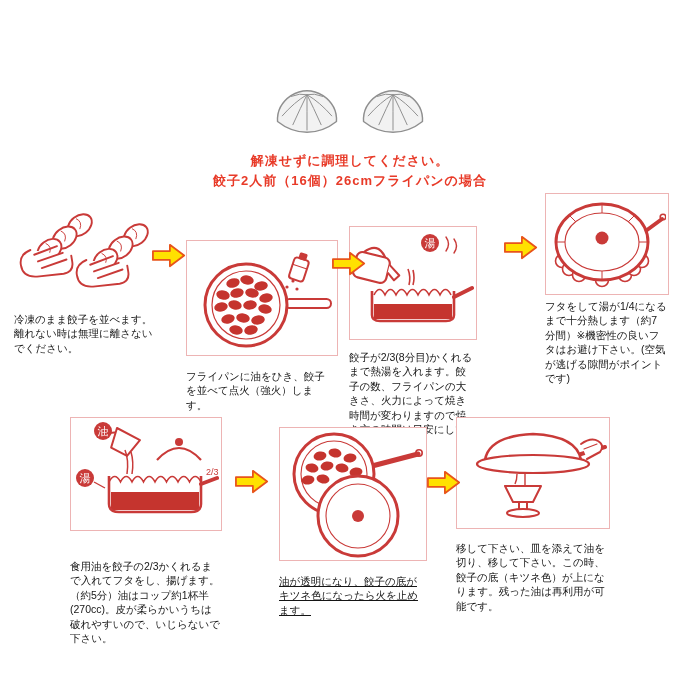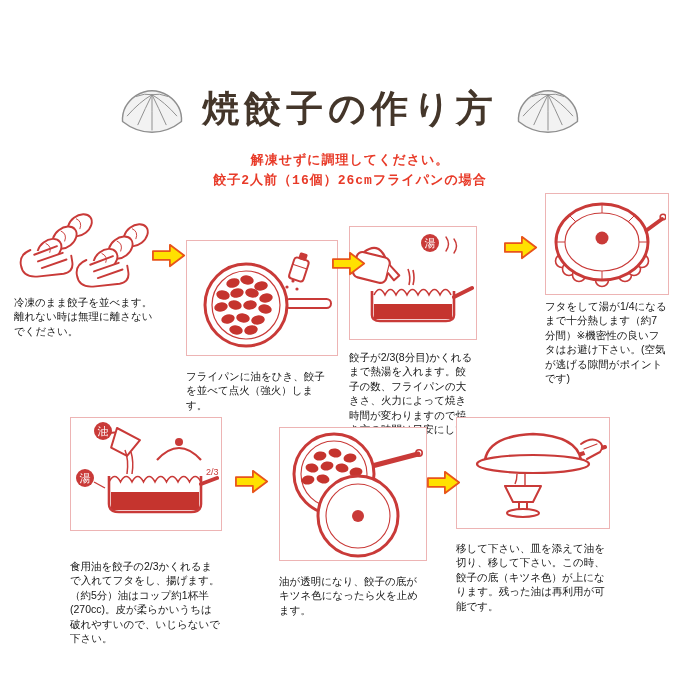--- a/index.html
+++ b/index.html
@@ -17,45 +17,45 @@
     display:flex; align-items:center; justify-content:center; gap:14px;
   }
   .title {
     font-family:"Liberation Serif","DejaVu Serif",serif;
     font-size:37px; font-weight:700; color:#44362a; letter-spacing:5px;
     white-space:nowrap;
   }
   .notes {
     position:absolute; top:151px; left:0; width:700px;
     text-align:center; color:#e83a28; font-size:13px; font-weight:700;
-    line-height:1.5; letter-spacing:1px;font-family:Liberation Mono, monospace;
+    line-height:1.5; letter-spacing:1px;
   }
 
   figure { position:absolute; margin:0; }
   .frame {
     border:1px solid #edb4b4; background:#fff;
     display:inline-block; padding:2px;
   }
   .frame svg { display:block; }
   figcaption {
     font-size:10.5px; line-height:1.38; color:#151515; text-align:left;
   }
 
   .s1 { left:14px;  top:188px; width:148px; }
-  .s1 figcaption { margin-top:3px; width:146px; }
+  .s1 figcaption { margin-top:20px; width:146px; }
   .s2 { left:186px; top:240px; width:152px; }
   .s2 figcaption { margin-top:9px; width:146px; }
   .s3 { left:349px; top:226px; width:128px; }
   .s3 figcaption { margin-top:6px; width:126px; }
   .s4 { left:545px; top:193px; width:124px; }
   .s4 figcaption { width:122px; }
   .s5 { left:70px;  top:417px; width:152px; }
   .s5 figcaption { margin-top:24px; width:150px; }
   .s6 { left:279px; top:427px; width:148px; }
-  .s6 figcaption { margin-top:9px; width:142px; }
+  .s6 figcaption { margin-top:9px; width:142px;text-decoration:underline; }
   .s7 { left:456px; top:417px; width:154px; }
   .s7 figcaption { margin-top:8px; width:150px; }
 
   .arrow { position:absolute; }
   .a1 { left:152px; top:243px; }
   .a2 { left:332px; top:251px; }
   .a3 { left:504px; top:235px; }
   .a4 { left:235px; top:469px; }
   .a5 { left:427px; top:470px; }
 </style>
@@ -69,21 +69,20 @@
       <path d="M7,42 Q6,24 22,13 Q40,2 58,13 Q74,24 73,42 Q58,54 40,54 Q22,54 7,42 Z" fill="#f2f2f2" stroke="#8f8f8f" stroke-width="1.6" stroke-linejoin="round"></path>
       <g fill="none" stroke="#8f8f8f" stroke-width="1.1">
         <path d="M40,12 Q26,20 12,36"></path>
           <path d="M40,12 Q33,26 24,46"></path>
         <path d="M40,12 Q40,30 40,52"></path>
           <path d="M40,12 Q47,26 56,46"></path>
         <path d="M40,12 Q54,20 68,36"></path>
           <path d="M22,14 Q32,10 40,12 Q48,10 58,14"></path>
       </g>
     </svg>
-    <div class="title">焼餃子の作り方</div>
     <svg viewBox="0 0 80 56" width="72" height="50">
       <path d="M7,42 Q6,24 22,13 Q40,2 58,13 Q74,24 73,42 Q58,54 40,54 Q22,54 7,42 Z" fill="#f2f2f2" stroke="#8f8f8f" stroke-width="1.6" stroke-linejoin="round"></path>
       <g fill="none" stroke="#8f8f8f" stroke-width="1.1">
         <path d="M40,12 Q26,20 12,36"></path>
           <path d="M40,12 Q33,26 24,46"></path>
         <path d="M40,12 Q40,30 40,52"></path>
           <path d="M40,12 Q47,26 56,46"></path>
         <path d="M40,12 Q54,20 68,36"></path>
           <path d="M22,14 Q32,10 40,12 Q48,10 58,14"></path>
       </g>

